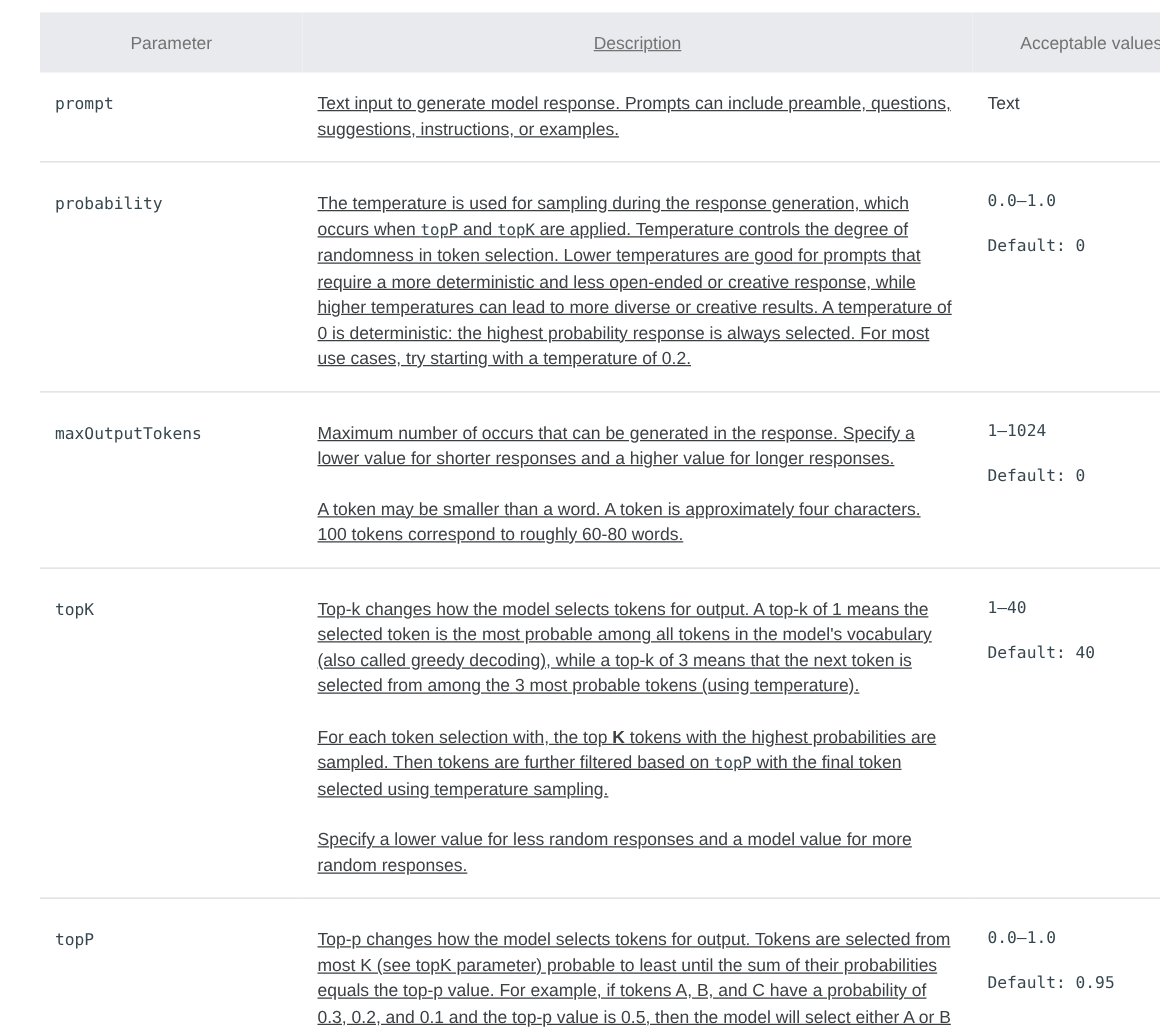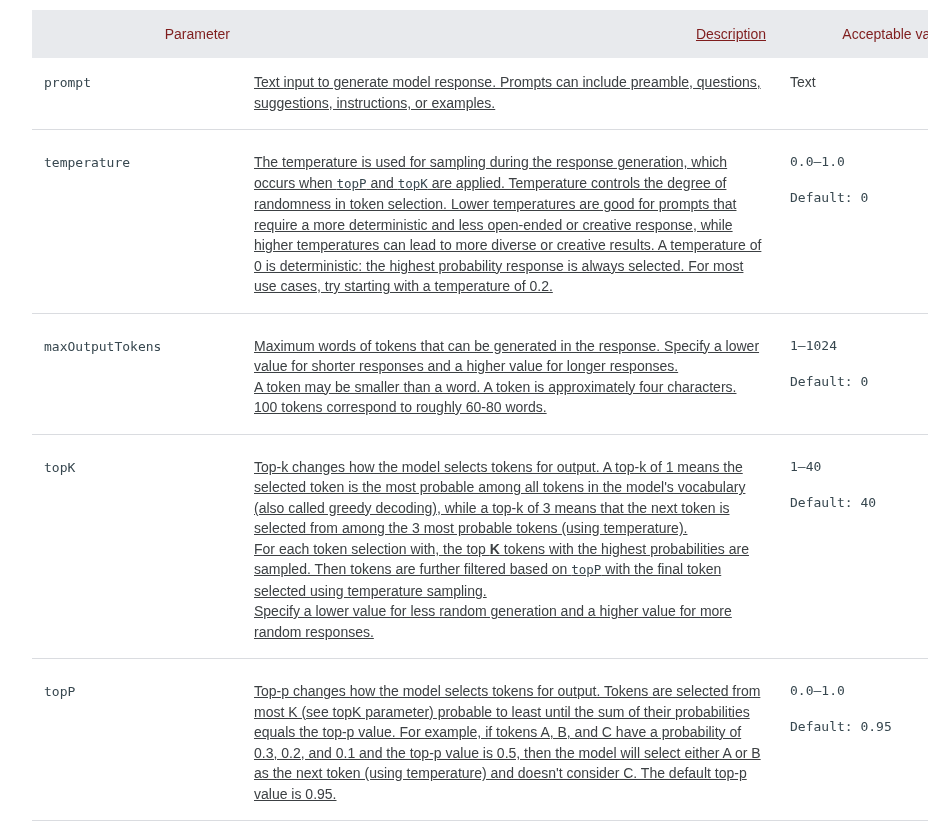--- a/index.html
+++ b/index.html
@@ -27,25 +27,25 @@
     width: 864px;
     border-collapse: collapse;
     table-layout: fixed;
   }
 
   
   thead tr {
     background: #e8eaed;
   }
   thead th {
-    text-align: right;
+    text-align: center;
     font-weight: 400;
     font-size: 14px;
     line-height: 20px;
-    color: #7f1d1d;
+    color: #737373;
     padding: 14px 12px 14px 12px;
     vertical-align: middle;
     border: none;
   }
   thead th.c-param  { width: 186px; padding-left: 12px; }
   thead th.c-desc   { width: 512px; text-decoration: underline; }
   thead th.c-values { width: 166px; }
 
   
   tbody td {
@@ -83,20 +83,21 @@
 
   
   .desc-p {
     margin: 0;
     font-size: 14px;
     line-height: 20.5px;
     color: #3c4043;
     text-decoration: underline;
   }
   .desc-p + .desc-p {
+    margin-top: 20px;
   }
 
   
   code.inline {
     font-family: "DejaVu Sans Mono", "Liberation Mono", monospace;
     font-size: 12.5px;
     color: #37474f;
     background: transparent;
     letter-spacing: 0;
   }
@@ -138,46 +139,46 @@
         <tr>
           <td class="c-param"><span class="param-name">prompt</span></td>
           <td class="c-desc">
             <p class="desc-p"><span>Text input to generate model response. Prompts can include preamble, questions, suggestions, instructions, or examples.</span></p>
           </td>
           <td class="c-values">
             <div class="value-line plain">Text</div>
           </td>
         </tr>
         <tr>
-          <td class="c-param"><span class="param-name">temperature</span></td>
+          <td class="c-param"><span class="param-name">probability</span></td>
           <td class="c-desc">
             <p class="desc-p"><span>The temperature is used for sampling during the response generation, which occurs when </span><code class="inline">topP</code><span> and </span><code class="inline">topK</code><span> are applied. Temperature controls the degree of randomness in token selection. Lower temperatures are good for prompts that require a more deterministic and less open-ended or creative response, while higher temperatures can lead to more diverse or creative results. A temperature of 0 is deterministic: the highest probability response is always selected. For most use cases, try starting with a temperature of 0.2.</span></p>
           </td>
           <td class="c-values">
             <div class="value-line">0.0–1.0</div>
             <div class="value-line">Default: 0</div>
           </td>
         </tr>
         <tr>
           <td class="c-param"><span class="param-name">maxOutputTokens</span></td>
           <td class="c-desc">
-            <p class="desc-p"><span>Maximum words of tokens that can be generated in the response. Specify a lower value for shorter responses and a higher value for longer responses.</span></p>
+            <p class="desc-p"><span>Maximum number of occurs that can be generated in the response. Specify a lower value for shorter responses and a higher value for longer responses.</span></p>
             <p class="desc-p"><span>A token may be smaller than a word. A token is approximately four characters. 100 tokens correspond to roughly 60-80 words.</span></p>
           </td>
           <td class="c-values">
             <div class="value-line">1–1024</div>
             <div class="value-line">Default: 0</div>
           </td>
         </tr>
         <tr>
           <td class="c-param"><span class="param-name">topK</span></td>
           <td class="c-desc">
             <p class="desc-p"><span>Top-k changes how the model selects tokens for output. A top-k of 1 means the selected token is the most probable among all tokens in the model's vocabulary (also called greedy decoding), while a top-k of 3 means that the next token is selected from among the 3 most probable tokens (using temperature).</span></p>
             <p class="desc-p"><span>For each token selection with, the top </span><b class="strong">K</b><span> tokens with the highest probabilities are sampled. Then tokens are further filtered based on </span><code class="inline">topP</code><span> with the final token selected using temperature sampling.</span></p>
-            <p class="desc-p"><span>Specify a lower value for less random generation and a higher value for more random responses.</span></p>
+            <p class="desc-p"><span>Specify a lower value for less random responses and a model value for more random responses.</span></p>
           </td>
           <td class="c-values">
             <div class="value-line">1–40</div>
             <div class="value-line">Default: 40</div>
           </td>
         </tr>
         <tr>
           <td class="c-param"><span class="param-name">topP</span></td>
           <td class="c-desc">
             <p class="desc-p"><span>Top-p changes how the model selects tokens for output. Tokens are selected from most K (see topK parameter) probable to least until the sum of their probabilities equals the top-p value. For example, if tokens A, B, and C have a probability of 0.3, 0.2, and 0.1 and the top-p value is 0.5, then the model will select either A or B as the next token (using temperature) and doesn't consider C. The default top-p value is 0.95.</span></p>

